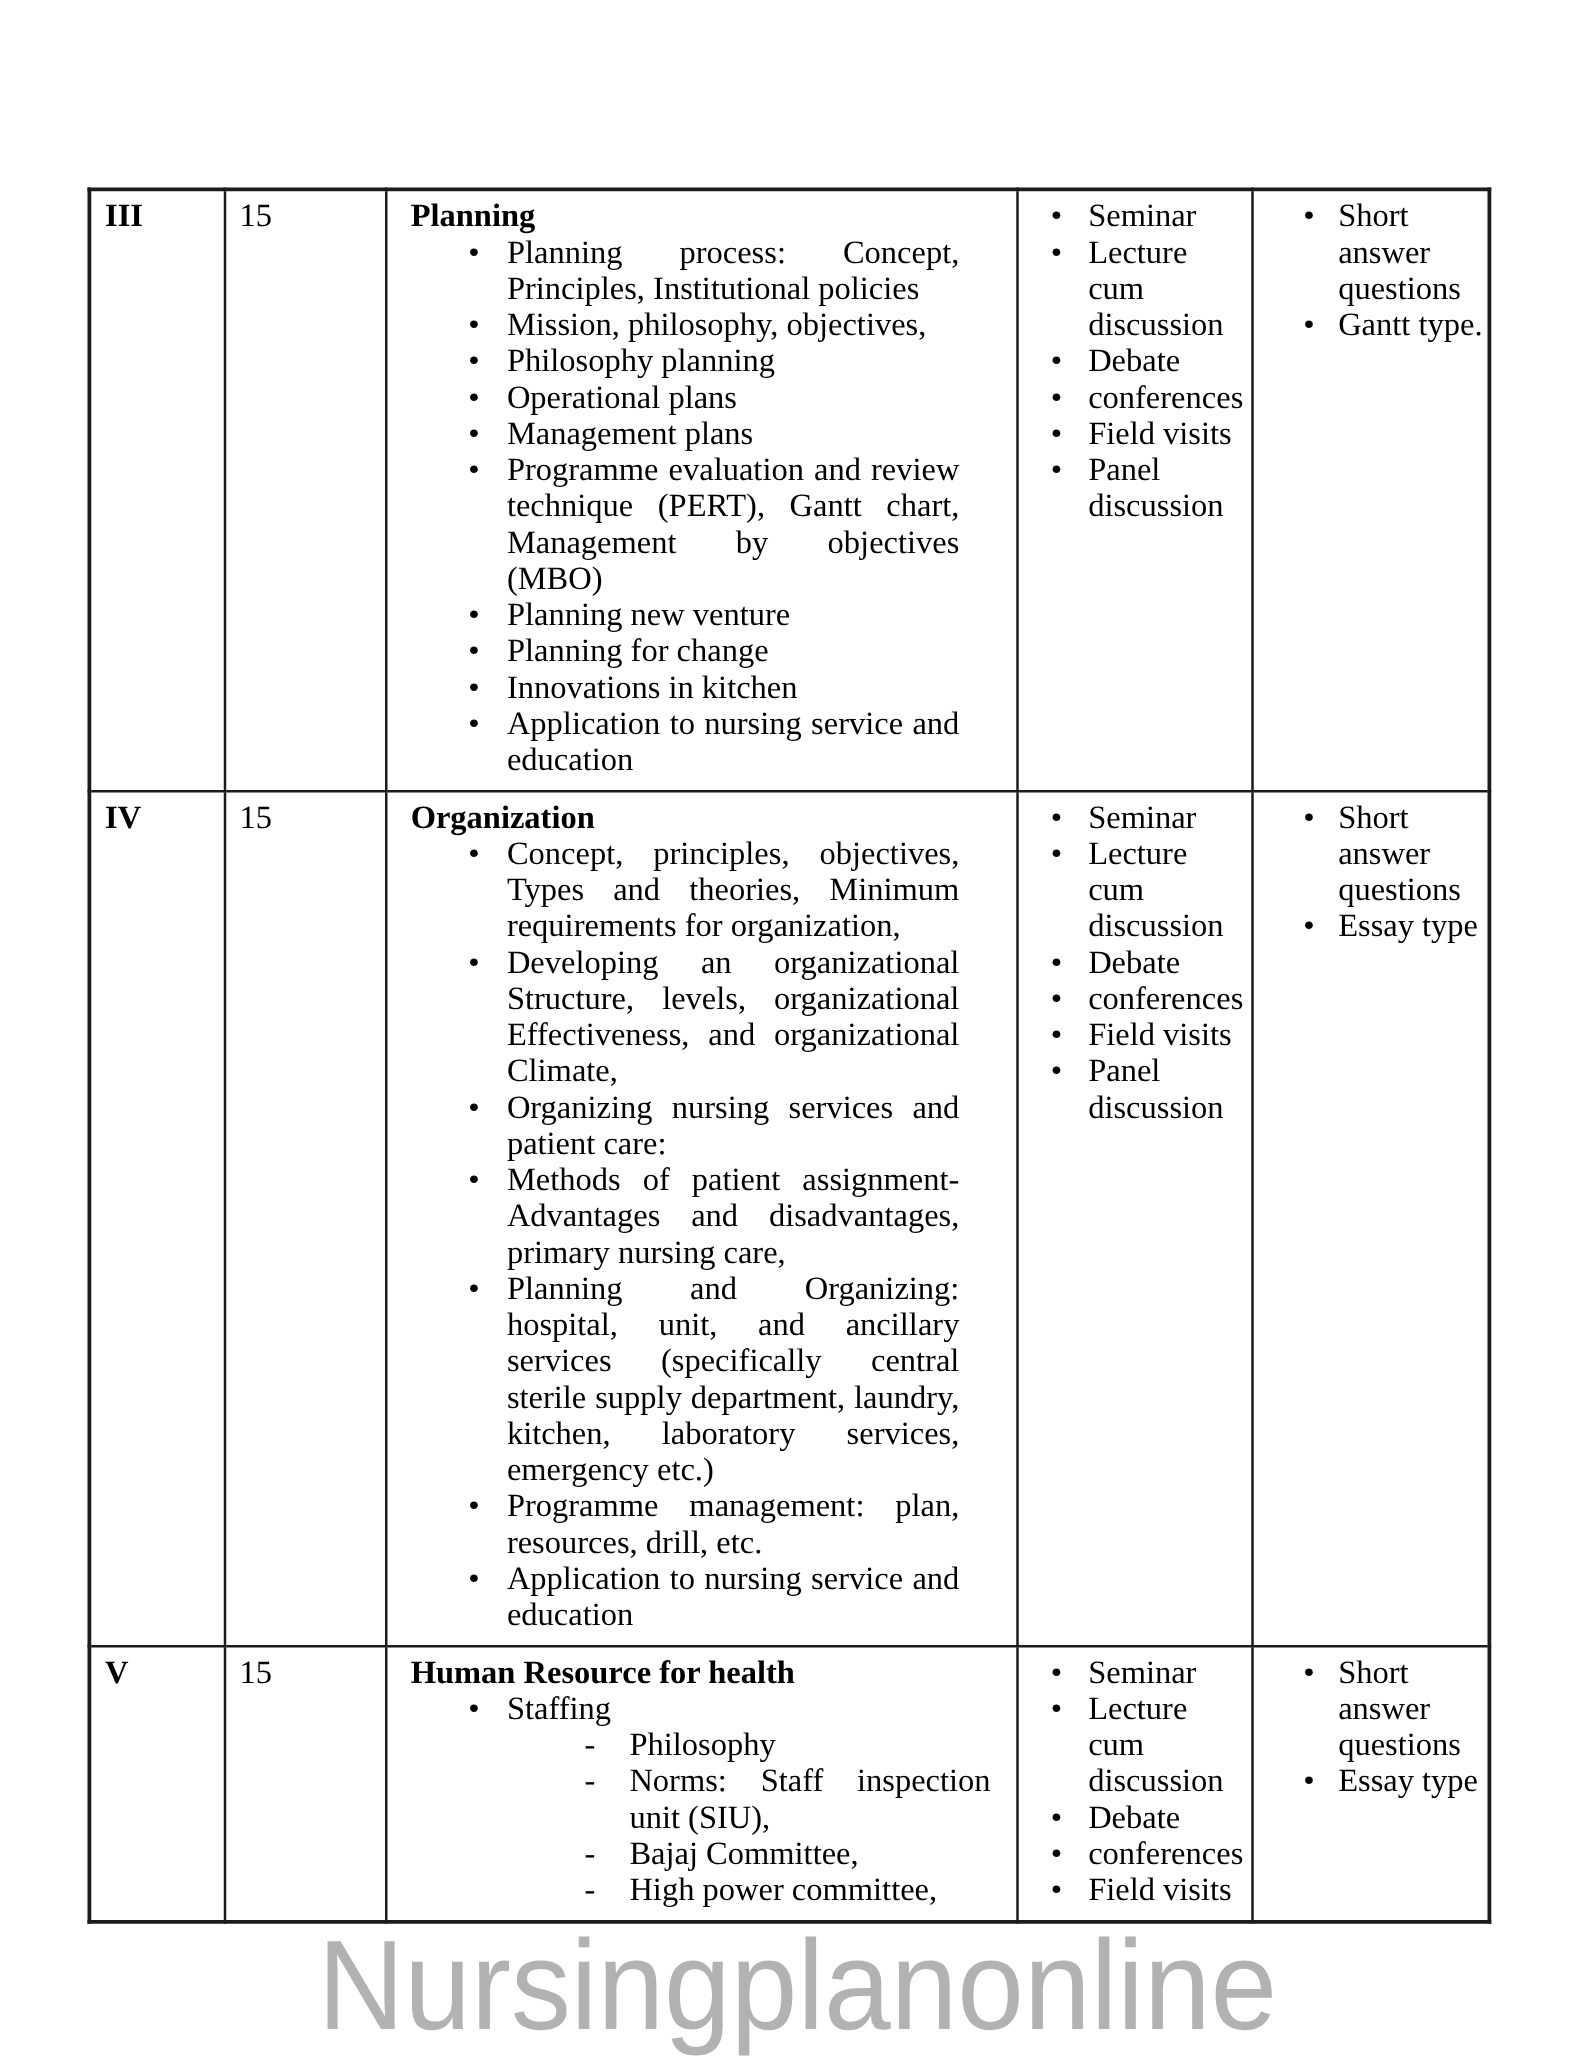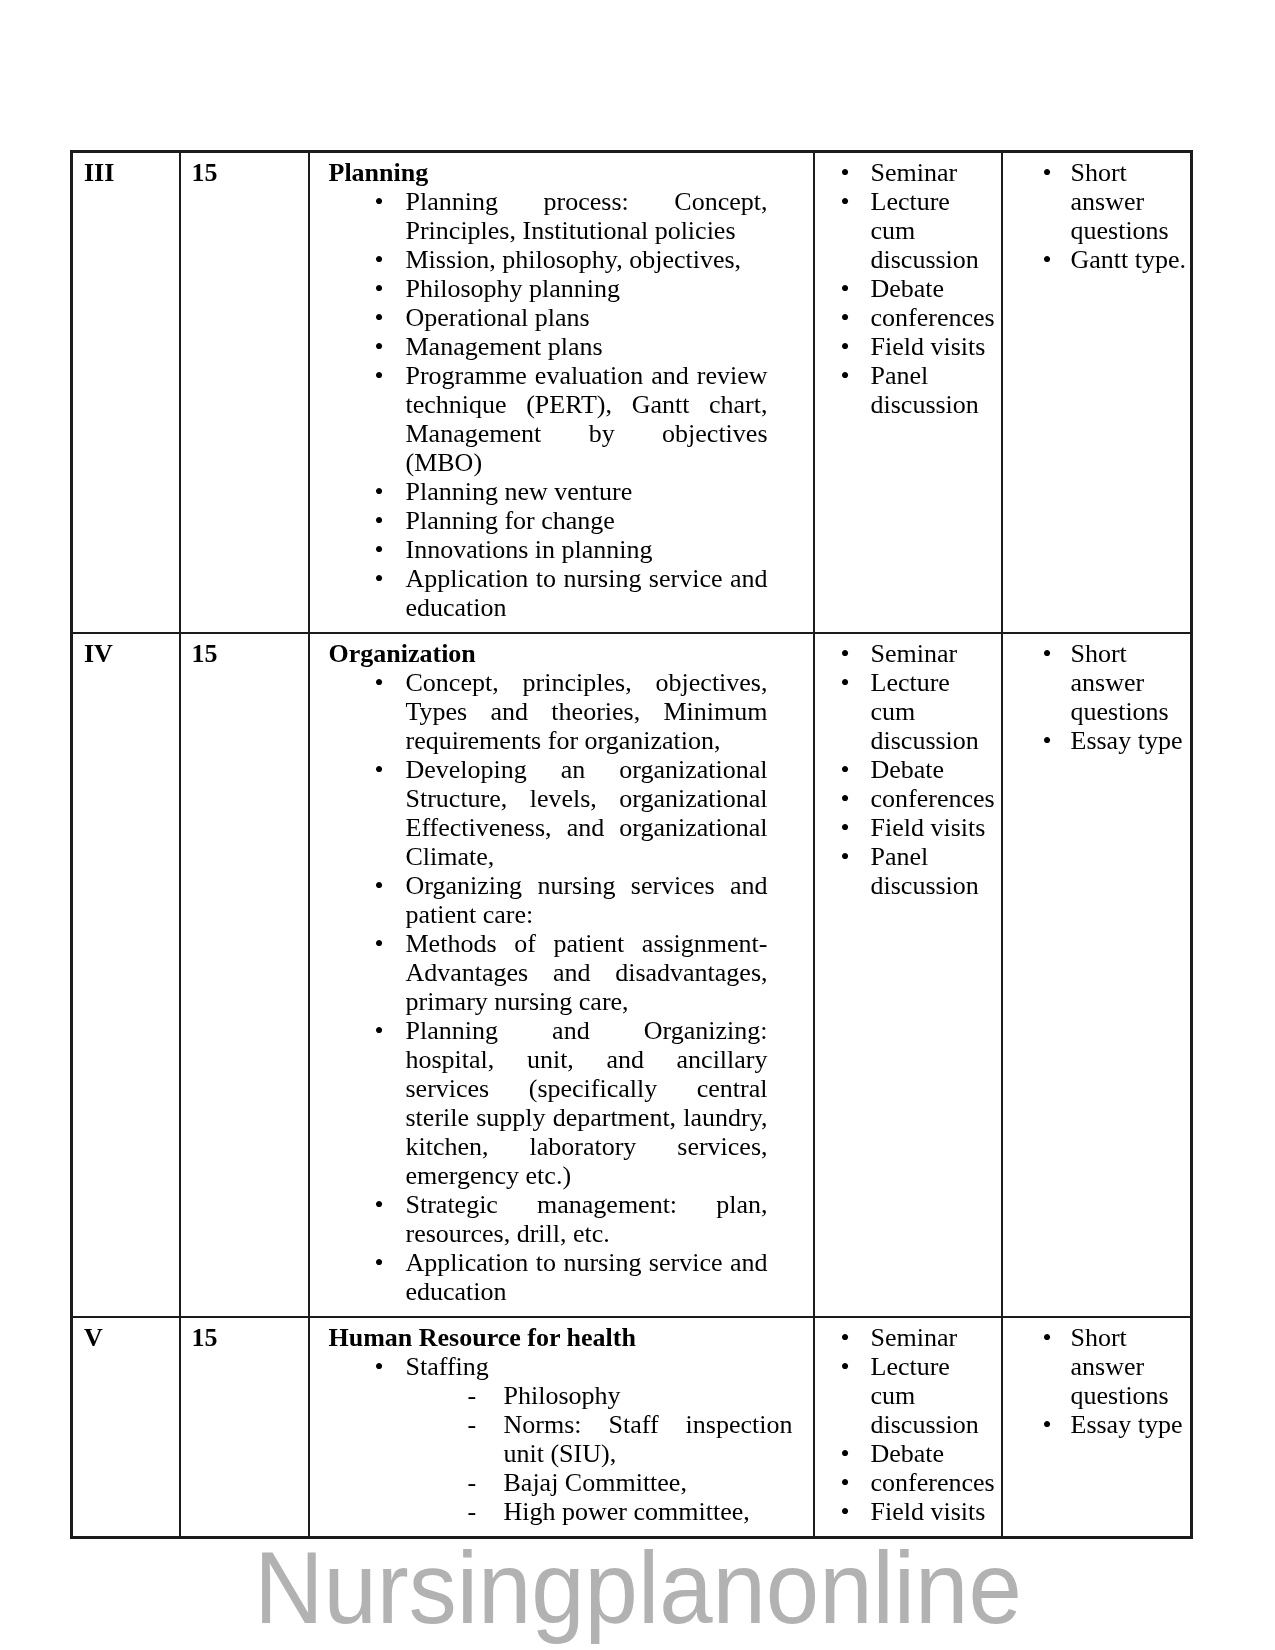--- a/index.html
+++ b/index.html
@@ -33,21 +33,21 @@
     vertical-align: top;
     padding: 0;
   }
   col.c-unit   { width: 108px; }
   col.c-hours  { width: 129px; }
   col.c-content{ width: 505px; }
   col.c-methods{ width: 188px; }
   col.c-assess { width: 190px; }
 
   td.unit  { font-weight: bold; padding: 5px 4px 8px 11px; }
-  td.hours { font-weight: bold; padding: 5px 4px 8px 11px; }
+  td.hours { font-weight: normal; padding: 5px 4px 8px 11px; }
 
   td.content { padding: 5px 20px 10px 19px; }
   td.content .row-title { font-weight: bold; }
 
   ul.bullets, ul.dashes {
     margin: 0;
     padding: 0;
     list-style: none;
   }
   td.content ul.bullets > li {
@@ -131,21 +131,21 @@
             <div class="row-title">Planning</div>
             <ul class="bullets">
               <li>Planning process: Concept, Principles, Institutional policies</li>
               <li>Mission, philosophy, objectives,</li>
               <li>Philosophy planning</li>
               <li>Operational plans</li>
               <li>Management plans</li>
               <li>Programme evaluation and review technique (PERT), Gantt chart, Management by objectives (MBO)</li>
               <li>Planning new venture</li>
               <li>Planning for change</li>
-              <li>Innovations in planning</li>
+              <li>Innovations in kitchen</li>
               <li>Application to nursing service and education</li>
             </ul>
           </td>
           <td class="methods">
             <ul class="bullets">
               <li>Seminar</li>
               <li>Lecture cum discussion</li>
               <li>Debate</li>
               <li>conferences</li>
               <li>Field visits</li>
@@ -163,21 +163,21 @@
           <td class="unit">IV</td>
           <td class="hours">15</td>
           <td class="content">
             <div class="row-title">Organization</div>
             <ul class="bullets">
               <li>Concept, principles, objectives, Types and theories, Minimum requirements for organization,</li>
               <li>Developing an organizational Structure, levels, organizational Effectiveness, and organizational Climate,</li>
               <li>Organizing nursing services and patient care:</li>
               <li>Methods of patient assignment- Advantages and disadvantages, primary nursing care,</li>
               <li>Planning and Organizing: hospital, unit, and ancillary services (specifically central sterile supply department, laundry, kitchen, laboratory services, emergency etc.)</li>
-              <li>Strategic management: plan, resources, drill, etc.</li>
+              <li>Programme management: plan, resources, drill, etc.</li>
               <li>Application to nursing service and education</li>
             </ul>
           </td>
           <td class="methods">
             <ul class="bullets">
               <li>Seminar</li>
               <li>Lecture cum discussion</li>
               <li>Debate</li>
               <li>conferences</li>
               <li>Field visits</li>

